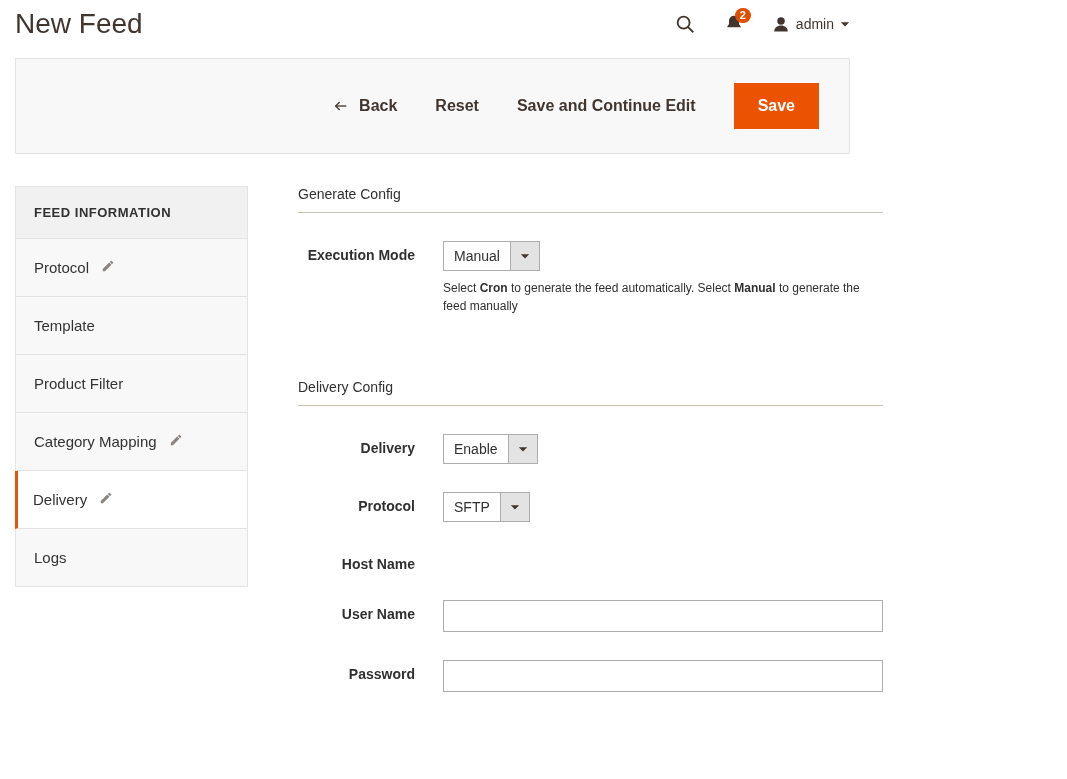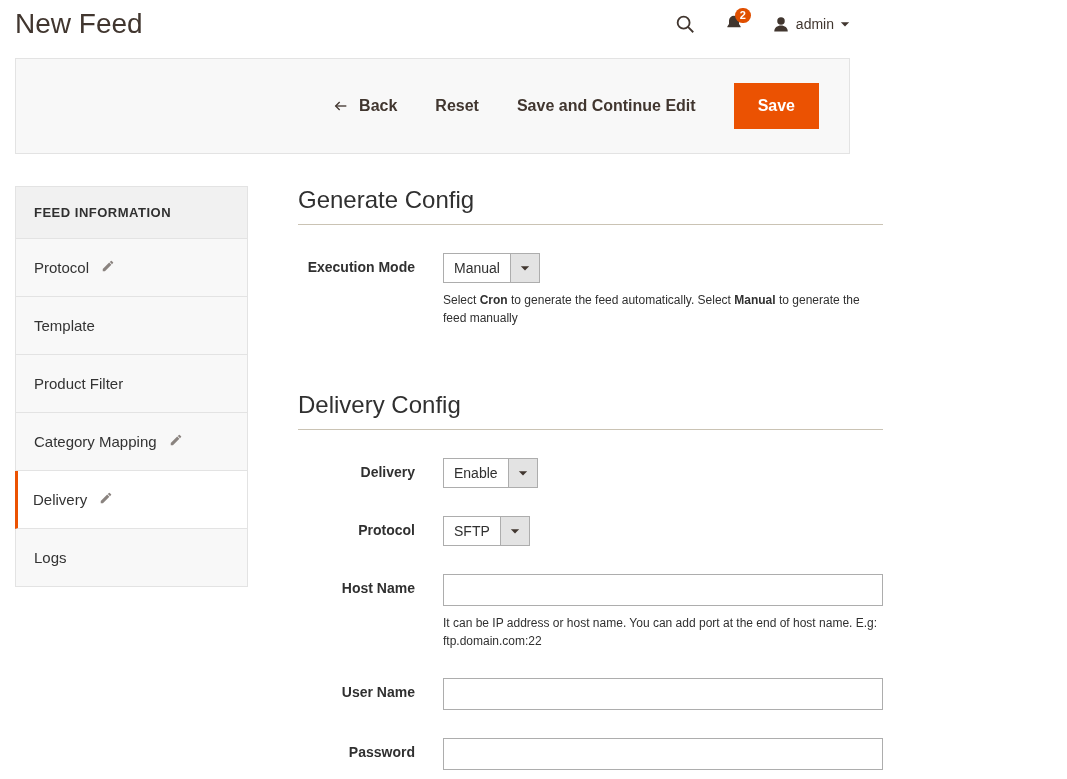--- a/index.html
+++ b/index.html
@@ -22,21 +22,21 @@
 .save-btn { background: #eb5202; color: #fff; font-size: 16px; font-weight: 600; padding: 14px 24px; border: none; cursor: pointer; }
 
 .content-row { display: flex; gap: 50px; align-items: flex-start; }
 .sidebar { width: 233px; flex-shrink: 0; }
 .sidebar-title { background: #f1f1f1; border: 1px solid #e3e3e3; padding: 18px 18px; font-size: 13px; font-weight: 700; letter-spacing: 0.5px; color: #303030; }
 .sidebar-item { border: 1px solid #e3e3e3; border-top: none; padding: 20px 18px; font-size: 15px; color: #333; cursor: pointer; display: flex; align-items: center; gap: 12px; background: #f8f8f8; }
 .sidebar-item.active { border-left: 3px solid #eb5202; padding-left: 15px; background: #fff; font-weight: 400; }
 .pencil { color: #8a837f; }
 
 .main { flex: 1; padding-right: 16px; }
-.section-title { font-size: 24px; color: #303030; padding-bottom: 10px; border-bottom: 1px solid #cac3b4; margin-bottom: 28px; }
+.section-title { font-size: 14px; color: #303030; padding-bottom: 10px; border-bottom: 1px solid #cac3b4; margin-bottom: 28px; }
 
 .field-row { display: flex; align-items: flex-start; margin-bottom: 28px; }
 .field-label { width: 145px; flex-shrink: 0; text-align: right; padding-right: 28px; padding-top: 6px; font-size: 14px; font-weight: 600; color: #303030; }
 .field-input-wrap { flex: 0 0 440px; max-width: 440px; }
 .select-wrap { position: relative; display: inline-flex; }
 .select-value { border: 1px solid #adadad; background: #fff; padding: 6px 10px; font-size: 14px; min-width: 50px; border-right: none; }
 .select-btn { border: 1px solid #adadad; background: #e3e3e3; width: 30px; display: flex; align-items: center; justify-content: center; cursor: pointer; }
 .note { font-size: 12px; color: #303030; margin-top: 8px; line-height: 1.5; }
 .text-input { width: 100%; border: 1px solid #adadad; padding: 7px 9px; font-size: 14px; }
 .spacer-section { height: 36px; }
@@ -168,24 +168,20 @@
               <svg width="10" height="10" viewBox="0 0 12 12" fill="#41362f">
                   <path d="M1 4l5 5 5-5z"></path>
                 </svg>
             </div>
           </div>
         </div>
       </div>
 
       <div class="field-row">
         <div class="field-label">Host Name</div>
-        <div class="field-input-wrap">
-          <input type="text" class="text-input" value="" style="">
-          <div class="note">It can be IP address or host name. You can add port at the end of host name. E.g: ftp.domain.com:22</div>
-        </div>
       </div>
 
       <div class="field-row">
         <div class="field-label">User Name</div>
         <div class="field-input-wrap">
           <input type="text" class="text-input" value="" style="">
         </div>
       </div>
 
       <div class="field-row" style="margin-bottom:16px">

